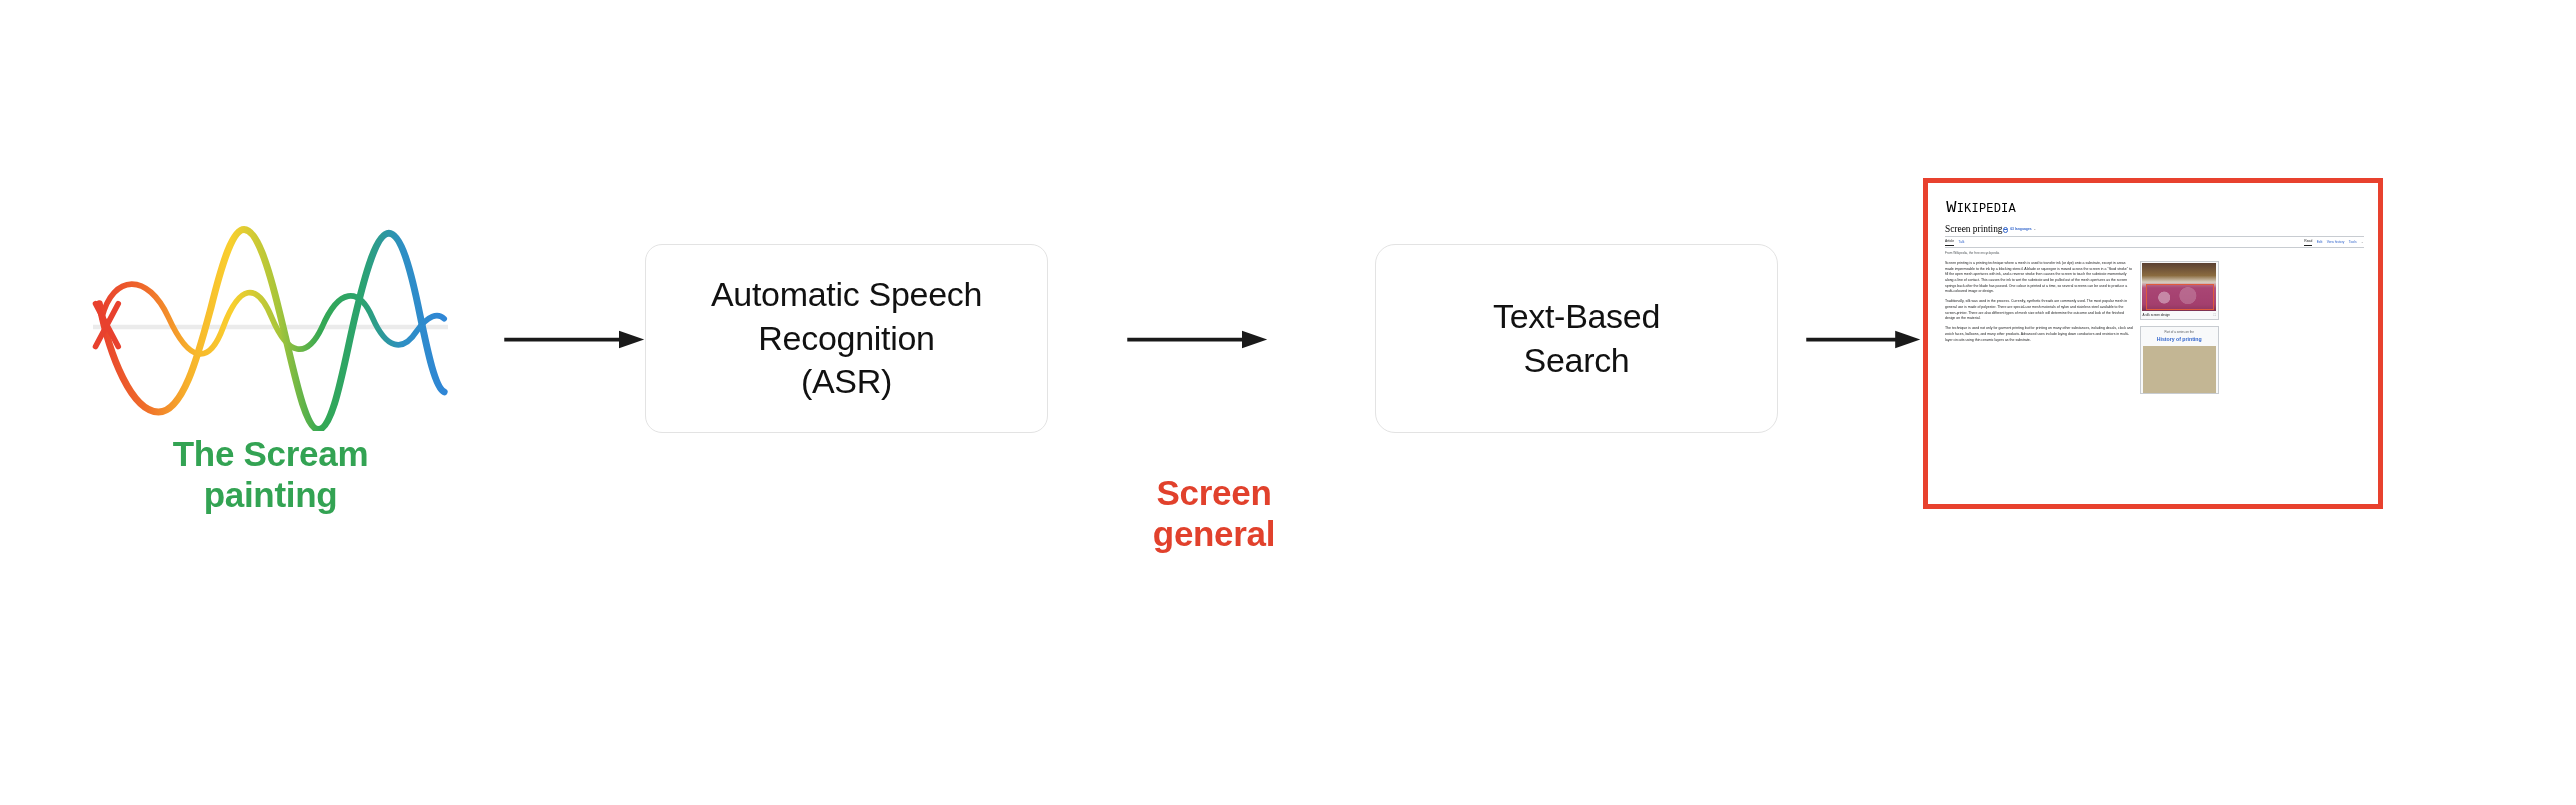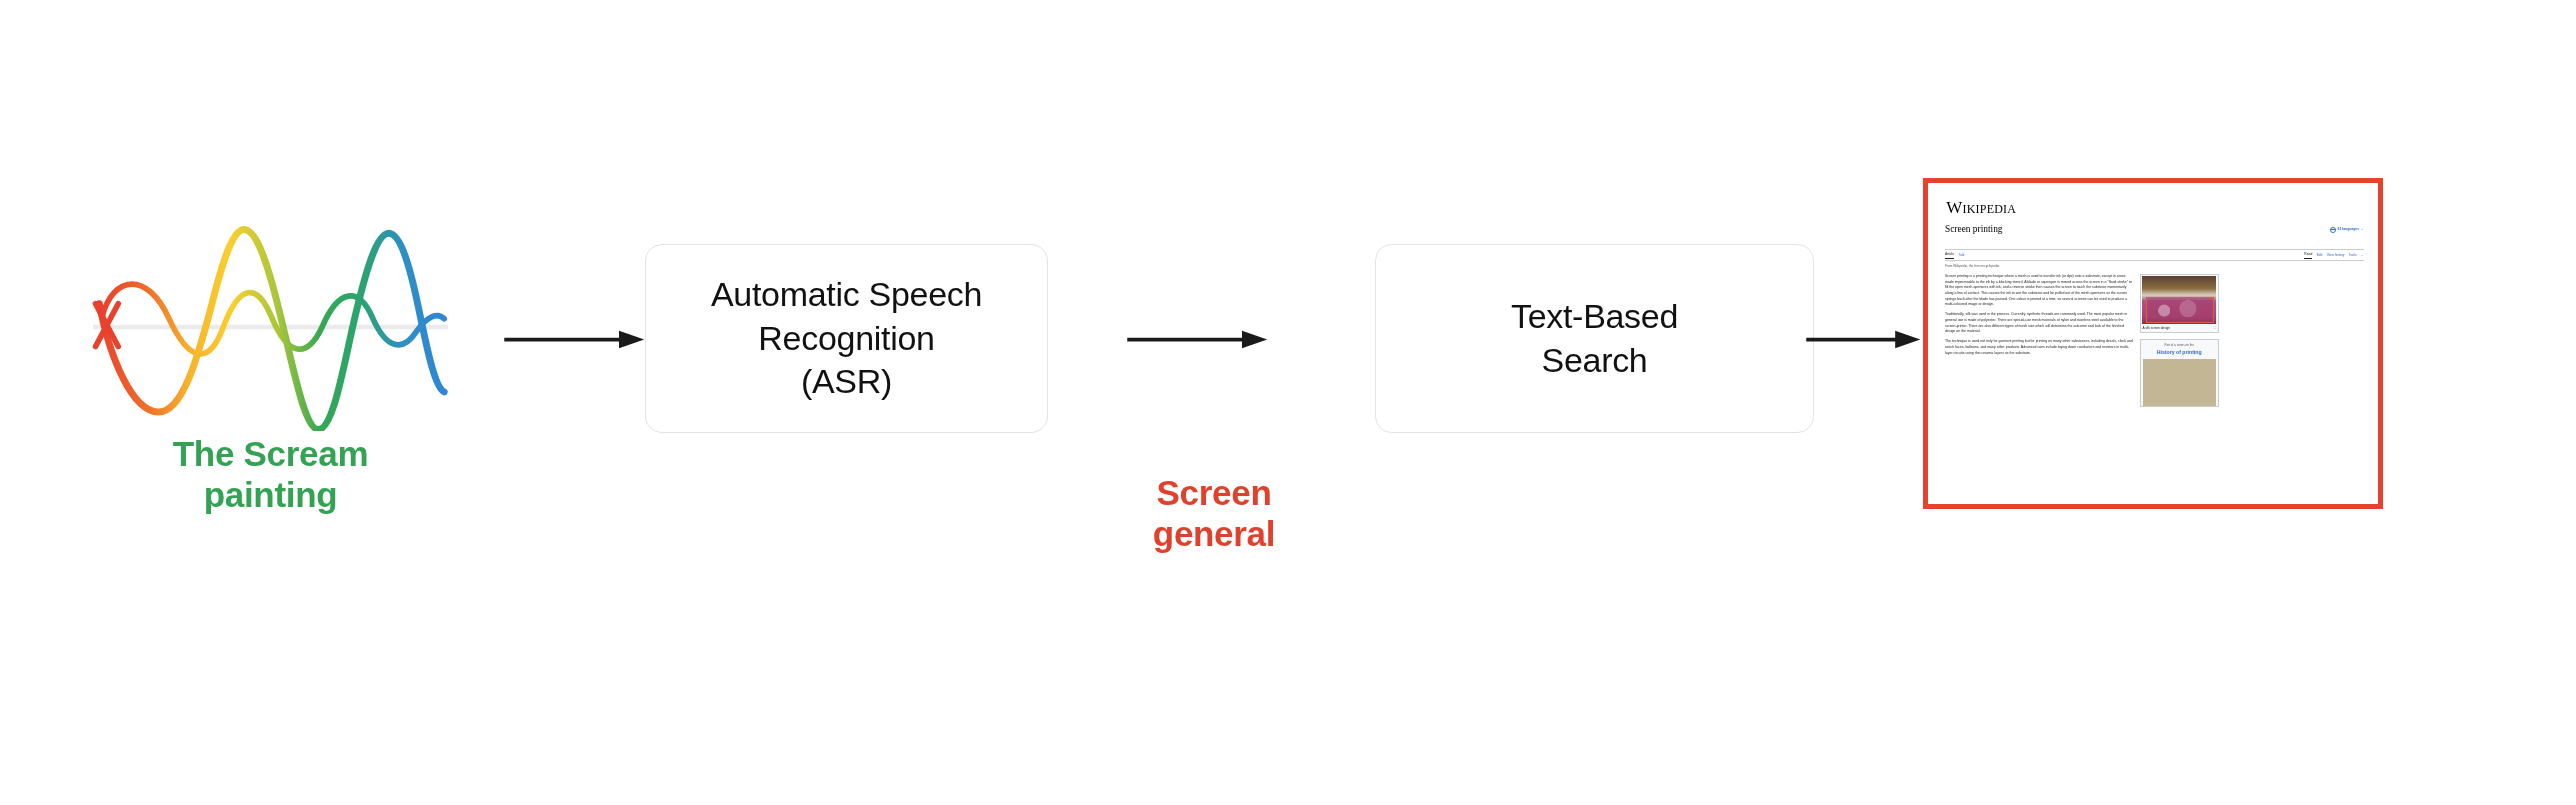--- a/index.html
+++ b/index.html
@@ -67,21 +67,21 @@
     align-items: center;
     justify-content: center;
     text-align: center;
     color: #111111;
     font-size: 34px;
     line-height: 1.28;
     letter-spacing: -0.3px;
     white-space: pre-line;
   }
   #asr-box    { left: 645px; top: 244px; width: 403px; height: 189px; border-radius: 17px; }
-  #search-box { left: 1375px; top: 244px; width: 439px; height: 189px; }
+  #search-box { left: 1375px; top: 244px; width: 403px; height: 189px; border-radius: 20px; }
 
   
   #transcript-caption {
     position: absolute;
     left: 1082px;
     top: 472px;
     width: 264px;
     font-size: 35px;
     color: #e1412c;
   }
@@ -103,34 +103,33 @@
     inset: 5.7px;
     background: #ffffff;
     padding: 6.3px 8.8px 0 11.3px;
     box-sizing: border-box;
     overflow: hidden;
     font-size: 3.5px;
     color: #202122;
     line-height: 1.62;
   }
   #wiki-logo {
-    font-family: Liberation Serif, serif;
+    font-family: Liberation Mono, monospace;
     font-size: 17px;
     letter-spacing: 0.2px;
     color: #000000;
     line-height: 1;
     margin: 3.8px 0 8.8px 1.3px;
     font-variant: small-caps;
   }
   #wiki-title-row {
     display: flex;
     align-items: flex-end;
-    justify-content: space-between;
     border-bottom: 0.6px solid #c8ccd1;
-    padding-bottom: 15px;
+    padding-bottom: 2px;
   }
   #wiki-article-title {
     font-family: "Liberation Serif", serif;
     font-size: 9.4px;
     color: #000;
     line-height: 1;
   }
   #wiki-lang-sel {
     display: flex;
     align-items: center;

